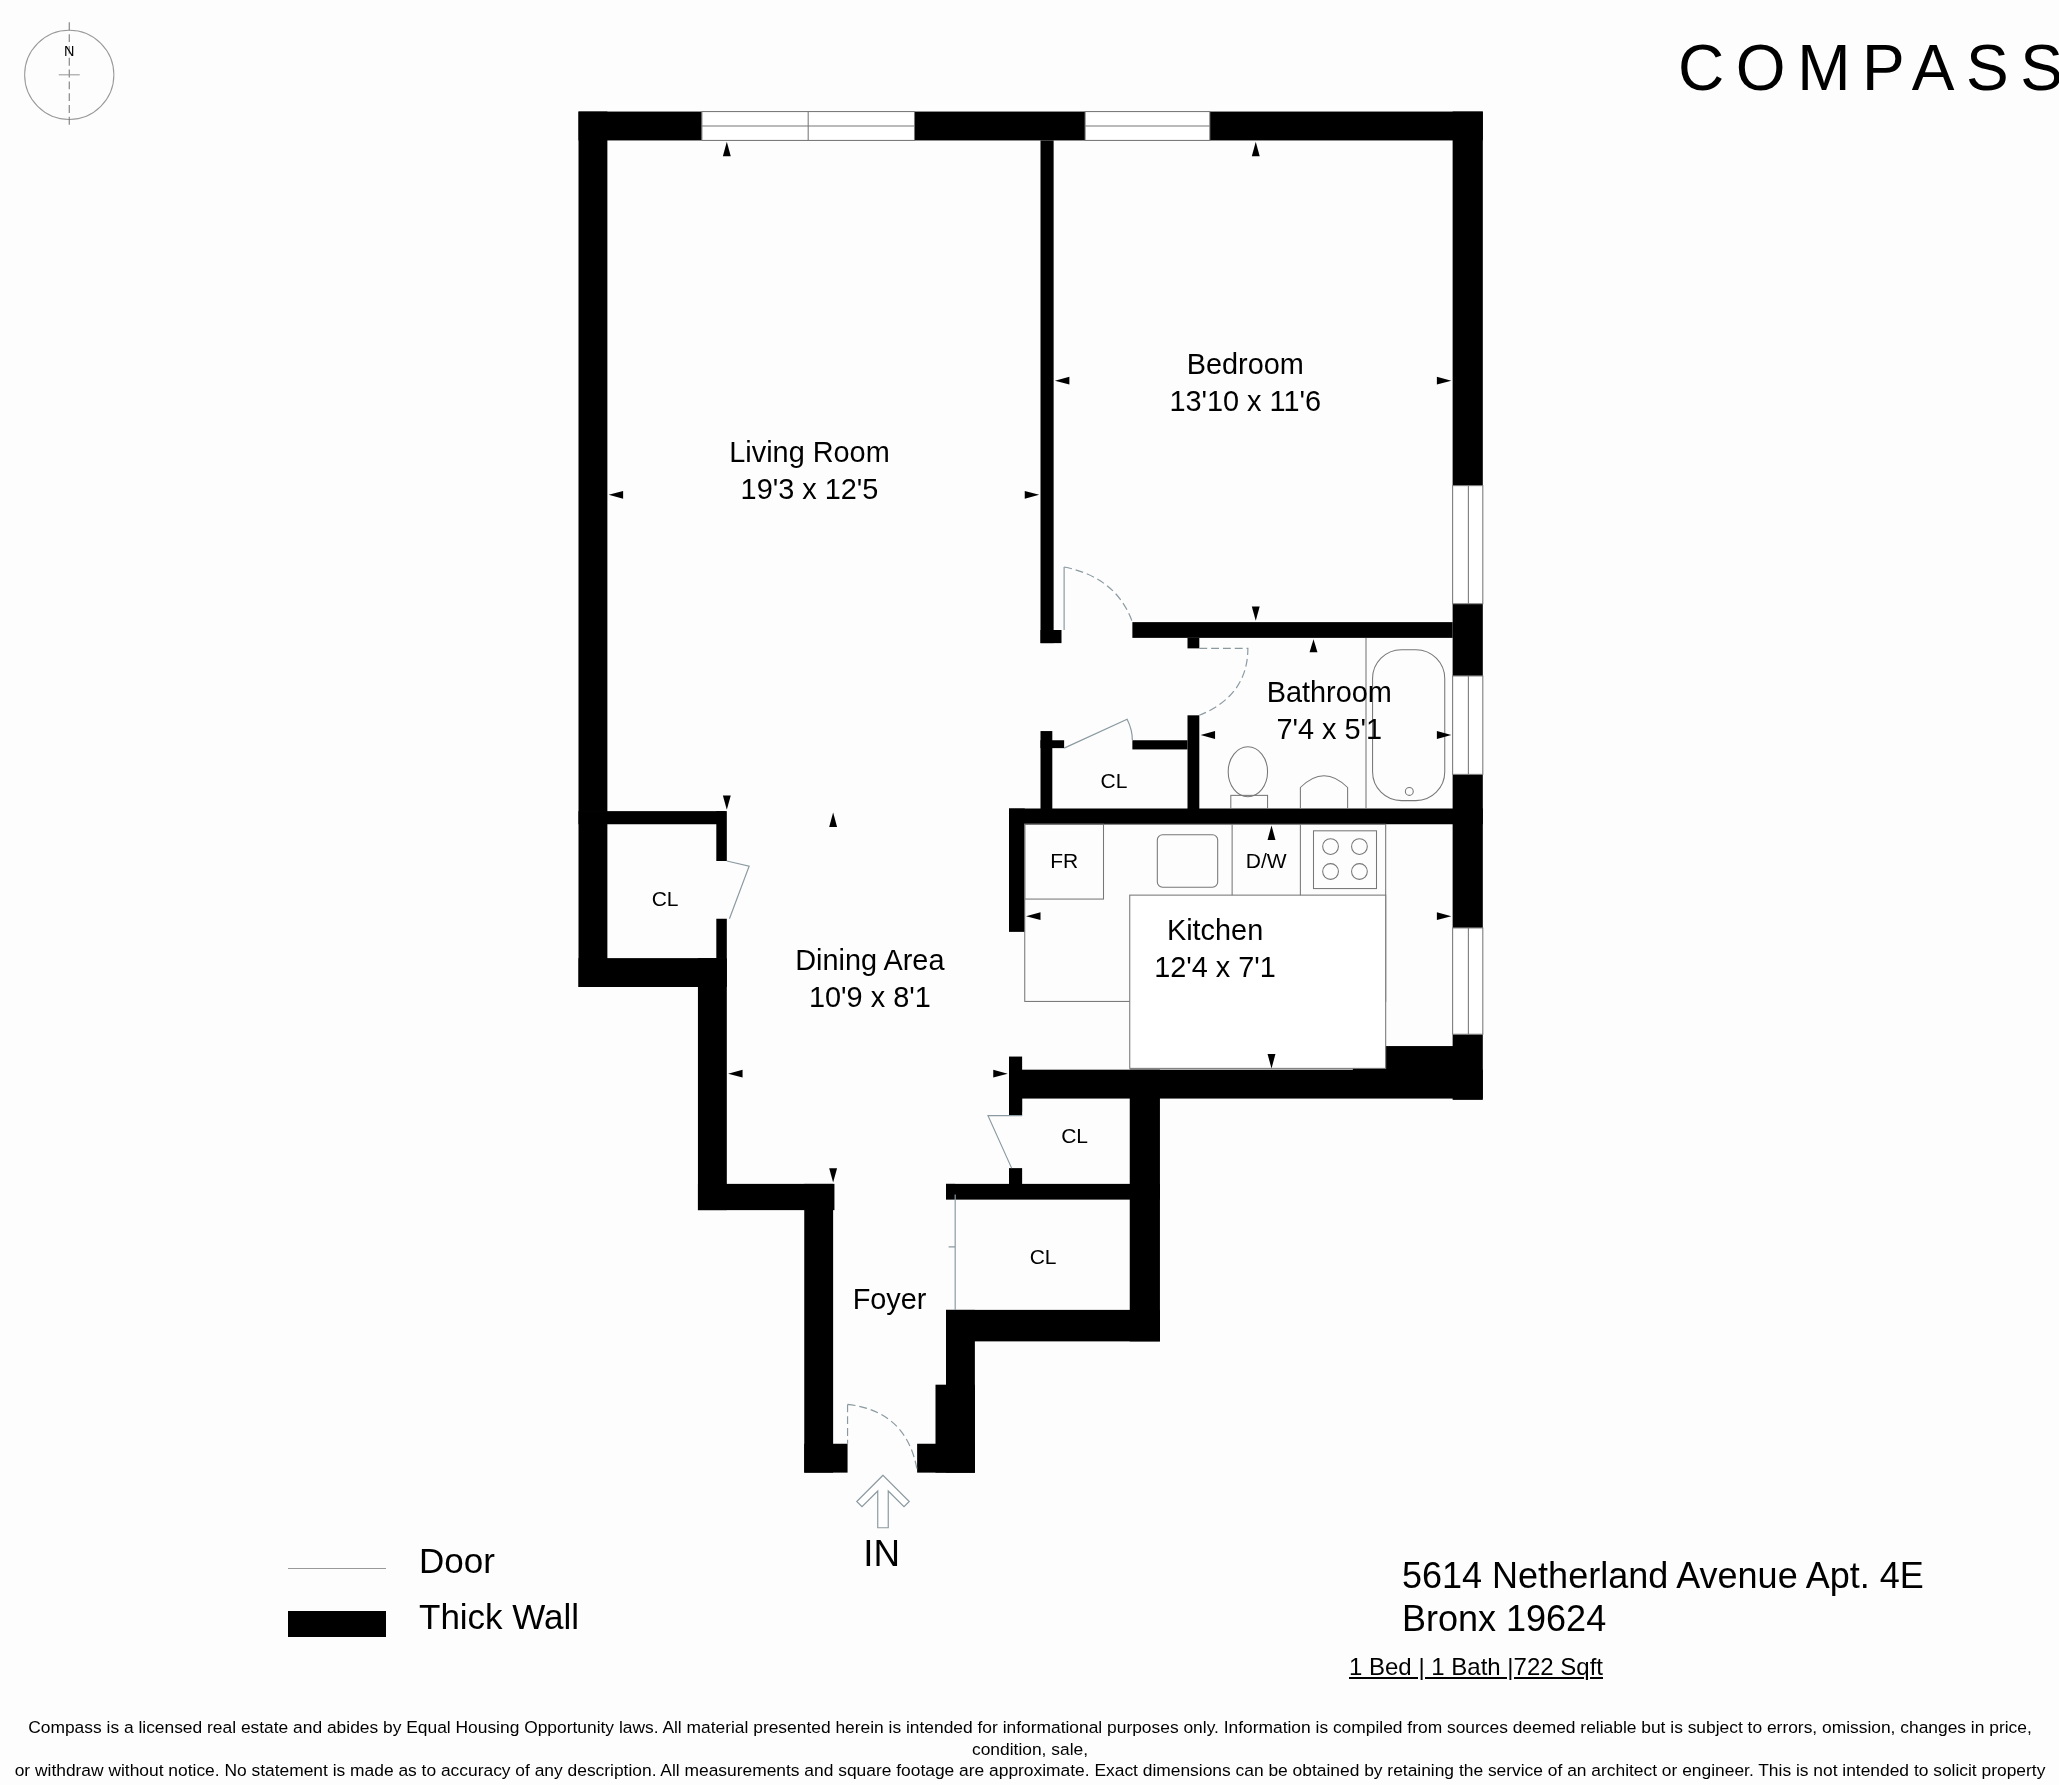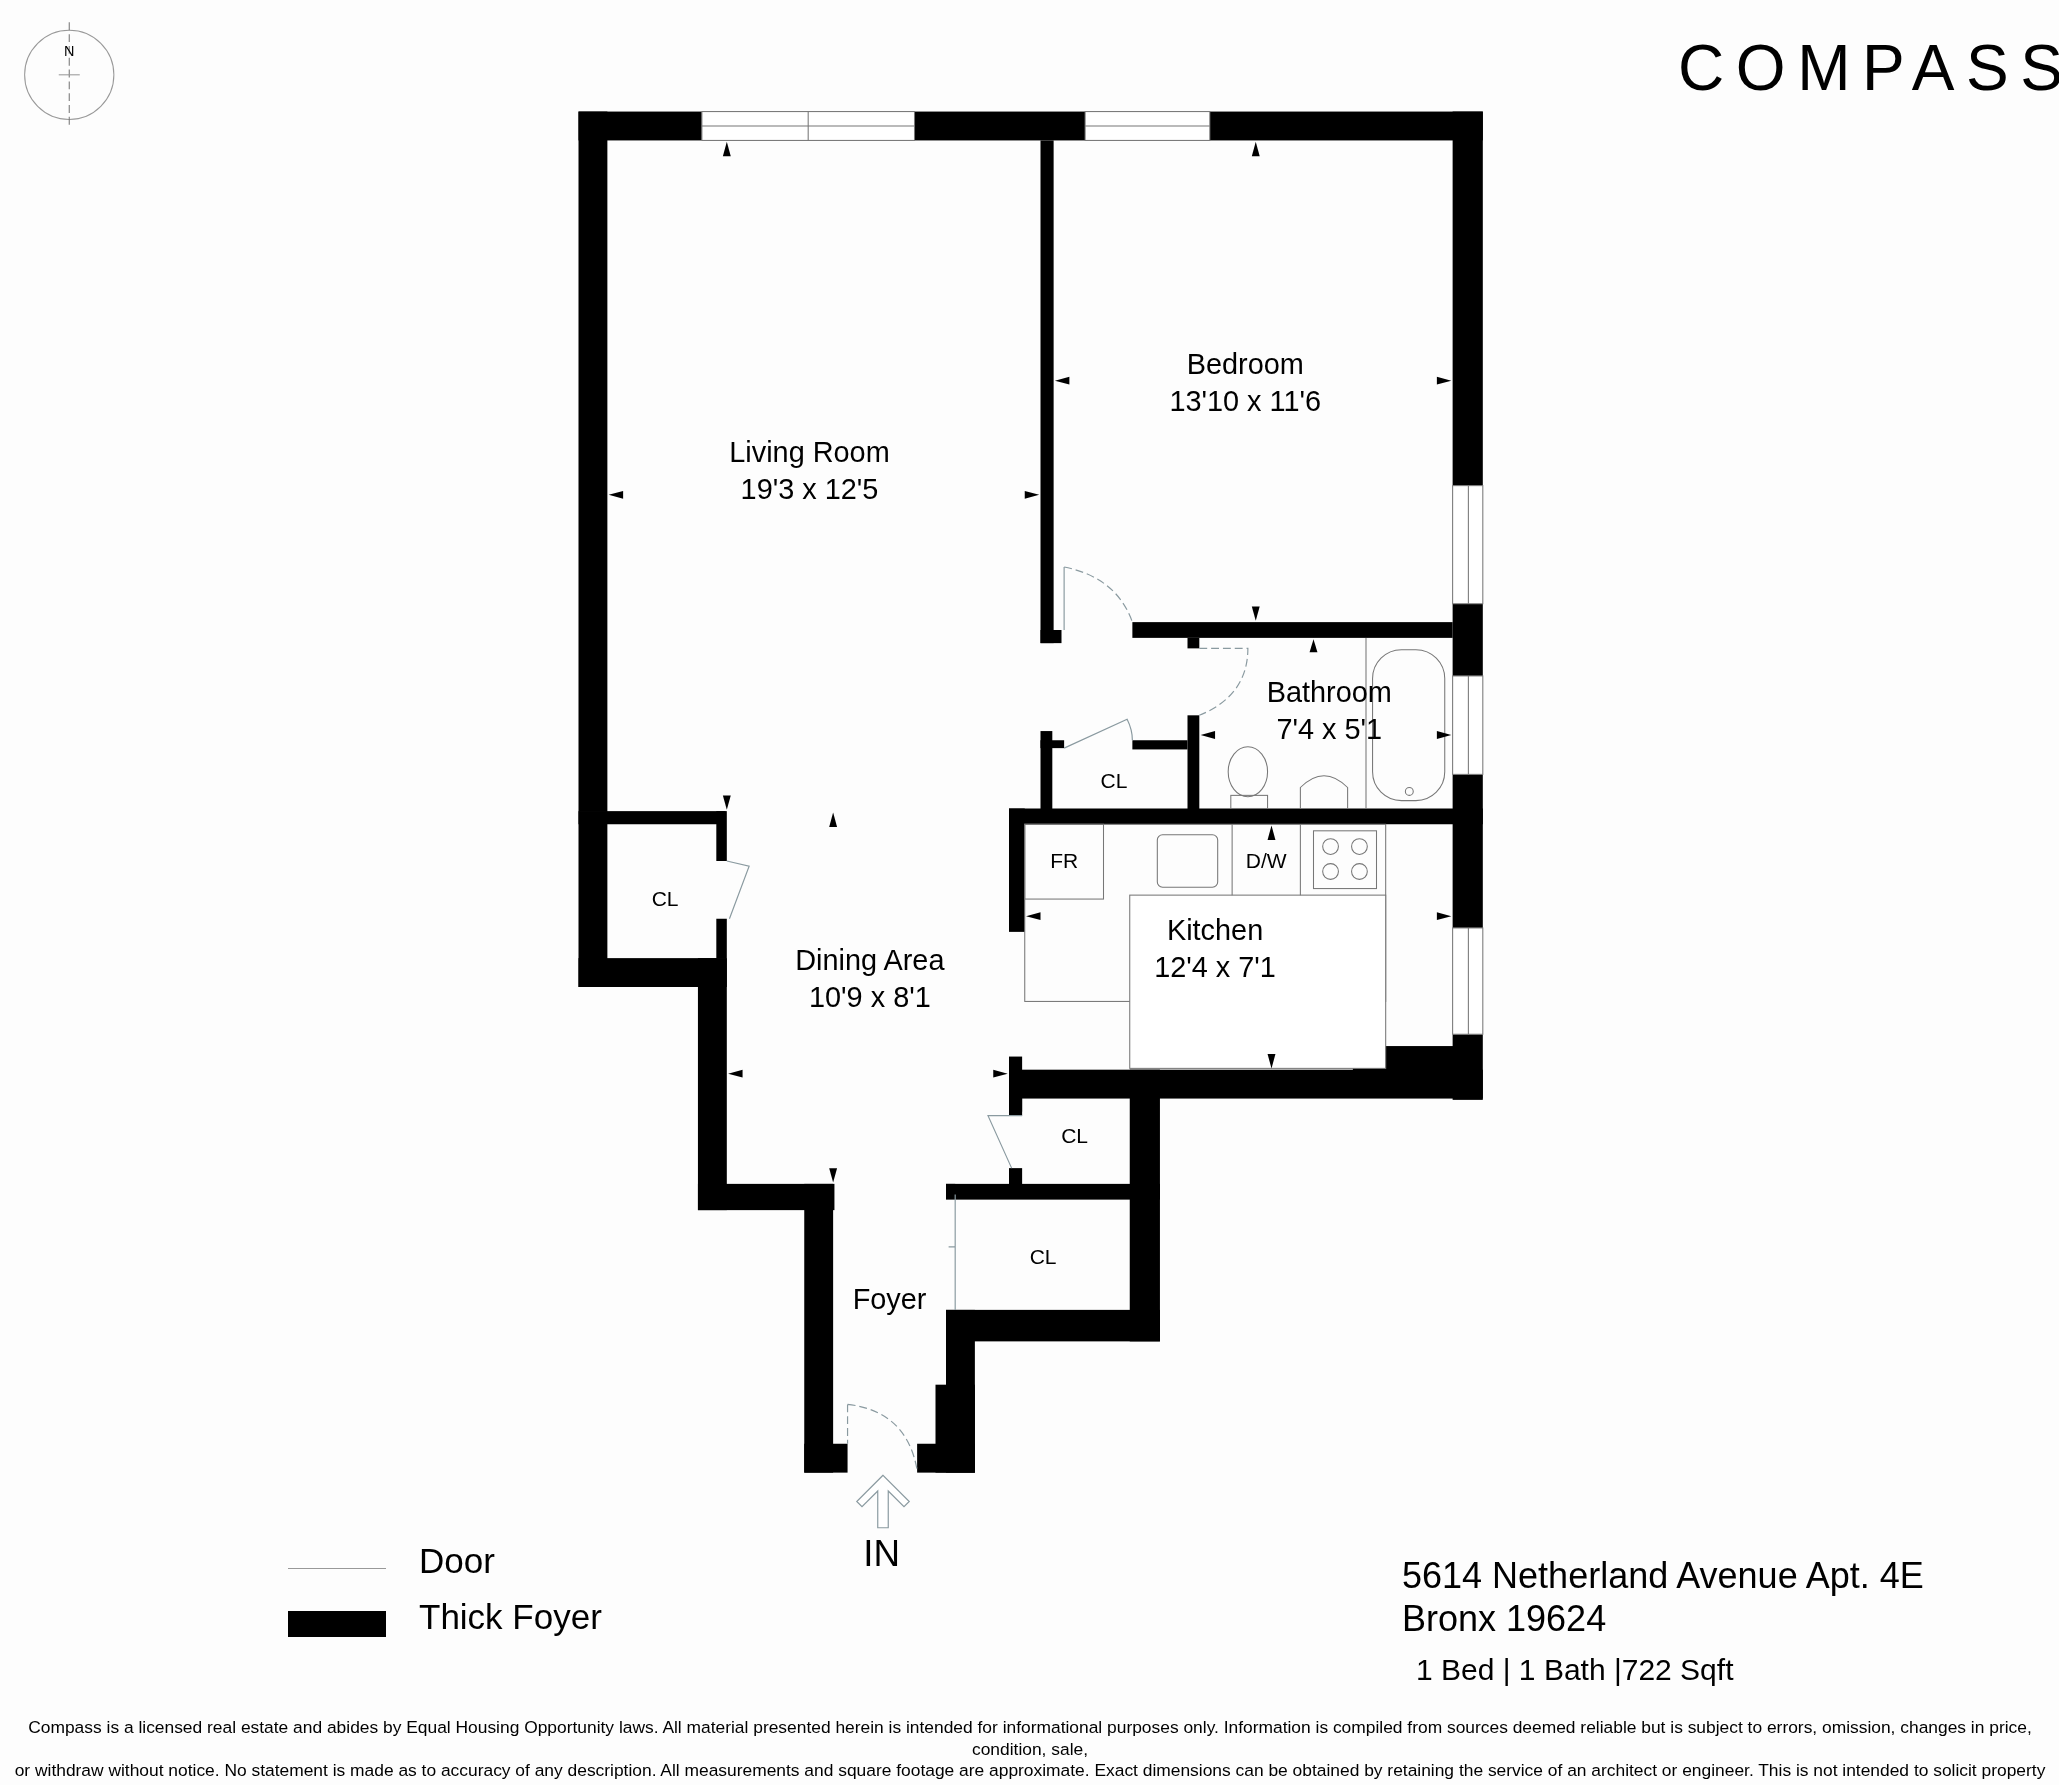--- a/index.html
+++ b/index.html
@@ -7,21 +7,21 @@
   #plan { position:absolute; left:0; top:0; width:2060px; height:1785px; }
   .lbl { font-family:"Liberation Sans", sans-serif; fill:#000; }
   .wall { fill:#000; }
   .win { fill:#fff; stroke:#777; stroke-width:0.8; }
   .thin { fill:none; stroke:#777; stroke-width:0.8; }
   .door { fill:none; stroke:#8a9aa0; stroke-width:0.9; }
   .doorarc { fill:none; stroke:#8a9aa0; stroke-width:0.9; stroke-dasharray:6 3; }
   .arrow { fill:#000; }
   .logo { position:absolute; left:1678px; top:31px; font-size:64px; letter-spacing:11.6px; font-weight:400; }
   .addr { position:absolute; left:1356px; top:1554px; font-size:36px; line-height:43px;margin-left:46px; }
-  .stats { position:absolute; left:1416px; top:1653px; font-size:30px; }
+  .stats { position:absolute; left:1349px; top:1653px; font-size:24px;text-decoration:underline; }
   .legend { position:absolute; left:288px; top:1525px; }
   .legend-row { display:flex; align-items:flex-end; height:56px; }
   .legend-swatch { width:98px; height:26.5px; margin-right:33px; box-sizing:border-box; position:relative; }
   .sw-door { border-top:0.8px solid #999; height:0.8px; margin-top:13.2px; margin-bottom:12.4px; }
   .sw-wall { background:#000; }
   .sw-win { border:0.8px solid #777; background:#fff; }
   .sw-win::after { content:""; position:absolute; left:0; right:0; top:10.7px; border-top:0.8px solid #999; }
   .legend-text { font-size:35px; }
   .disclaimer { position:absolute; left:0; width:2060px; top:1717px; font-size:17.4px; line-height:21.5px; text-align:center; }
 </style>
@@ -191,21 +191,21 @@
   </g>
 </svg>
 
 <div class="legend">
   <div class="legend-row">
     <div class="legend-swatch sw-door"></div>
     <span class="legend-text">Door</span>
   </div>
   <div class="legend-row">
     <div class="legend-swatch sw-wall"></div>
-    <span class="legend-text">Thick Foyer</span>
+    <span class="legend-text">Thick Wall</span>
   </div>
 </div>
 
 <div class="addr">
   <div>5614 Netherland Avenue Apt. 4E</div>
   <div>Bronx 19624</div>
 </div>
 <div class="stats">1 Bed | 1 Bath |722 Sqft</div>
 
 <div class="disclaimer">

